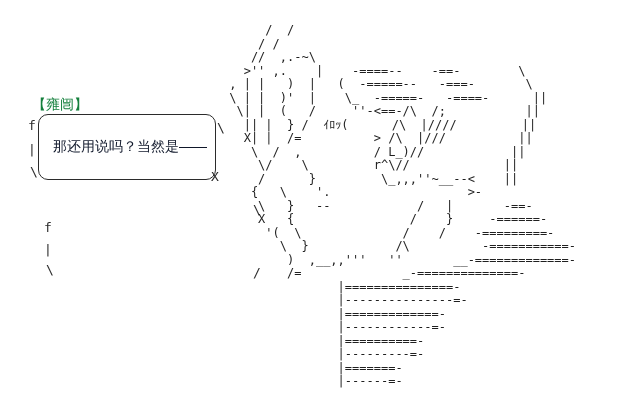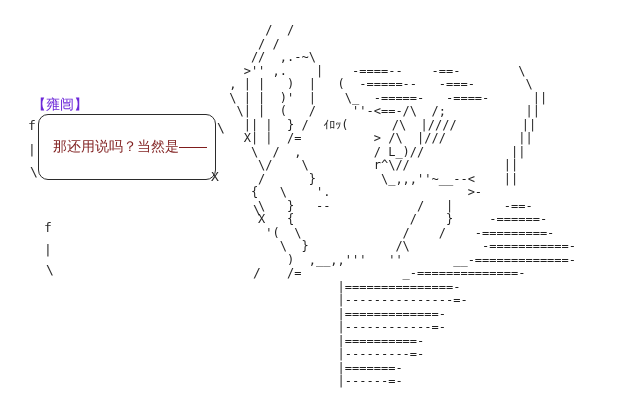--- a/index.html
+++ b/index.html
@@ -10,28 +10,28 @@
   .aa{
     position:absolute;left:222px;top:24px;z-index:1;margin:0;
     font-family:"DejaVu Sans Mono","Liberation Mono",monospace;
     font-size:12px;line-height:13.5px;white-space:pre;color:#1f1f1f;
   }
   .bubble{
     position:absolute;z-index:2;background:#ffffff;
     border:1.5px solid #2b2b2b;border-radius:10px;
     display:flex;align-items:center;
     font-family:"Liberation Sans","DejaVu Sans",sans-serif;
-    font-size:14px;color:#7f1d1d;padding:0 8px 0 14px;box-sizing:border-box;
+    font-size:14px;color:#0f172a;padding:0 8px 0 14px;box-sizing:border-box;
   }
   .bubble-1{left:38px;top:114px;width:178px;height:66px;}
   .bubble-2{left:54px;top:217px;width:200px;height:60px;}
   .speaker-label{
     position:absolute;left:32px;top:96px;z-index:3;
     font-family:"Liberation Sans","DejaVu Sans",sans-serif;
-    font-size:14px;color:#6d28d9;background:#fff;padding-right:2px;
+    font-size:14px;color:#15803d;background:#fff;padding-right:2px;
   }
   .marks-layer{position:absolute;left:0;top:0;width:100%;height:100%;z-index:3;pointer-events:none;}
   .mark{
     position:absolute;
     font-family:"DejaVu Sans Mono","Liberation Mono",monospace;
     font-size:13px;line-height:13px;color:#2b2b2b;
   }
 </style>
 </head>
 <body>

